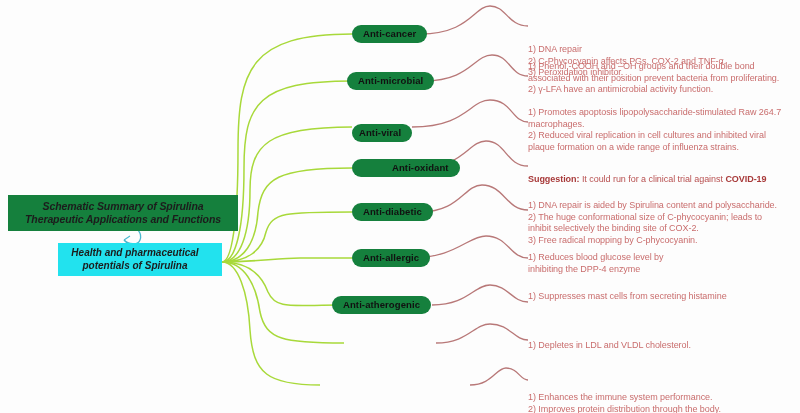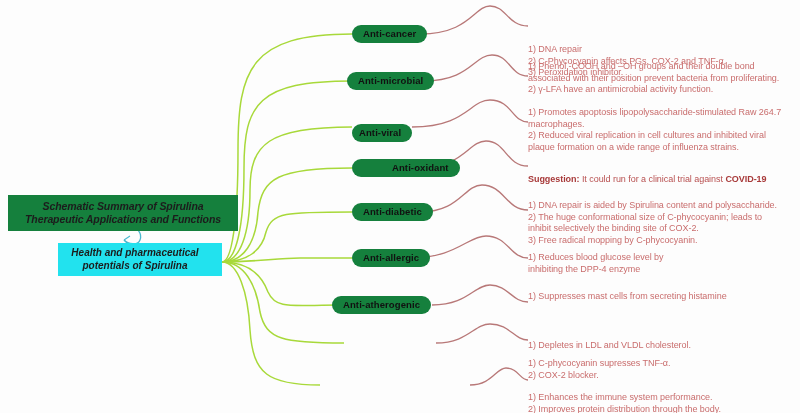--- a/index.html
+++ b/index.html
@@ -154,18 +154,16 @@
   <div class="detail suggestion" style="top:174px;"><span>Suggestion:</span><span class="reg"> It could run for a clinical trial against </span><span>COVID-19</span></div>
 
   <div class="detail" style="top:200px;">1) DNA repair is aided by Spirulina content and polysaccharide.
 2) The huge conformational size of C-phycocyanin; leads to
 inhibit selectively the binding site of COX-2.
 3) Free radical mopping by C-phycocyanin.</div>
   <div class="detail" style="top:252px;">1) Reduces blood glucose level by
 inhibiting the DPP-4 enzyme</div>
   <div class="detail" style="top:291px;">1) Suppresses mast cells from secreting histamine</div>
   <div class="detail" style="top:324px;margin-top:16px;">1) Depletes in LDL and VLDL cholesterol.</div>
-  <div class="detail" style="top:358px;">1) C-phycocyanin supresses TNF-α.
-2) COX-2 blocker.</div>
   <div class="detail" style="top:392px;">1) Enhances the immune system performance.
 2) Improves protein distribution through the body.</div>
 
 </div>
 
 </body></html>

